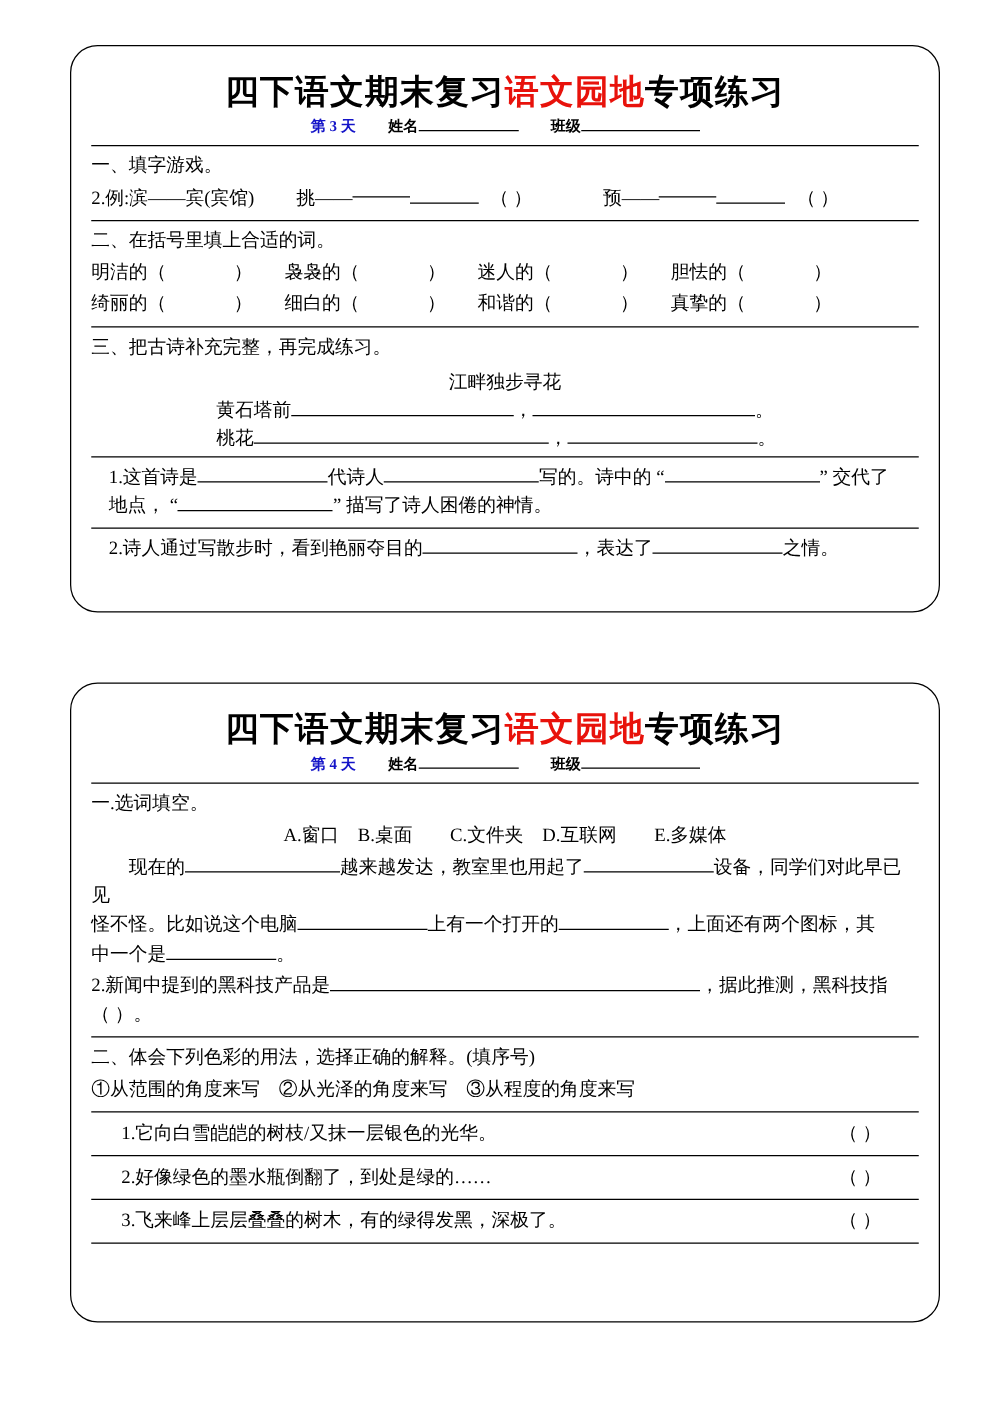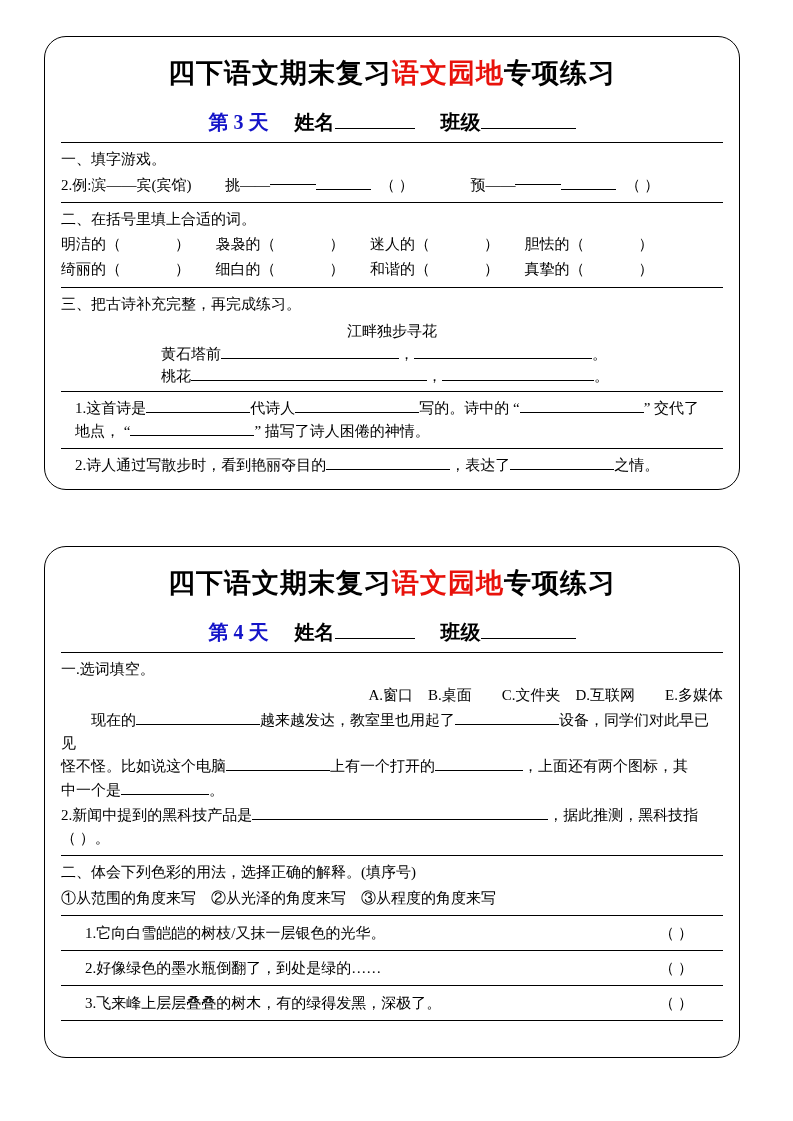--- a/index.html
+++ b/index.html
@@ -16,21 +16,21 @@
   }
   .page {
     width: 793px;
     height: 1121px;
     padding: 0;
     box-sizing: border-box;
     position: relative;
   }
   .sheet {
     position: absolute;
-    left: 44px;
+    left: 56px;
     width: 696px;
     border: 1.5px solid #000;
     border-radius: 22px;
     box-sizing: border-box;
     padding: 12px 16px 14px 16px;
   }
   #sheet1 { top: 36px; height: 454px; }
   #sheet2 { top: 546px; height: 512px; }
 
   .title {
@@ -39,23 +39,23 @@
     font-weight: bold;
     letter-spacing: 1px;
     line-height: 1.2;
     margin: 8px 0 4px 0;
     font-family: "Liberation Serif", serif;
   }
   .title .red { color: #e8120b; }
 
   .subline {
     text-align: center;
-    font-size: 20px;
+    font-size: 12px;
     font-weight: bold;
-    margin: 20px 0 6px 0;
+    margin: 4px 0 6px 0;
     white-space: nowrap;
   }
   .subline .day { color: #1414c8; }
   .subline .gap { display: inline-block; width: 26px; }
   .uline {
     display: inline-block;
     border-bottom: 1px solid #000;
     vertical-align: baseline;
   }
   .u80 { width: 80px; }
@@ -68,21 +68,21 @@
   }
 
   .line {
     font-size: 15px;
     line-height: 1.55;
     margin: 2px 0;
     white-space: nowrap;
   }
   .line.wrap { white-space: normal; }
   .indent1 { padding-left: 14px; }
-  .center { text-align: right; }
+  .center { text-align: center; }
 
   .dash {
     display: inline-block;
     border-bottom: 1.2px solid #000;
     width: 46px;
     position: relative;
     top: -5px;
   }
   .blank {
     display: inline-block;

